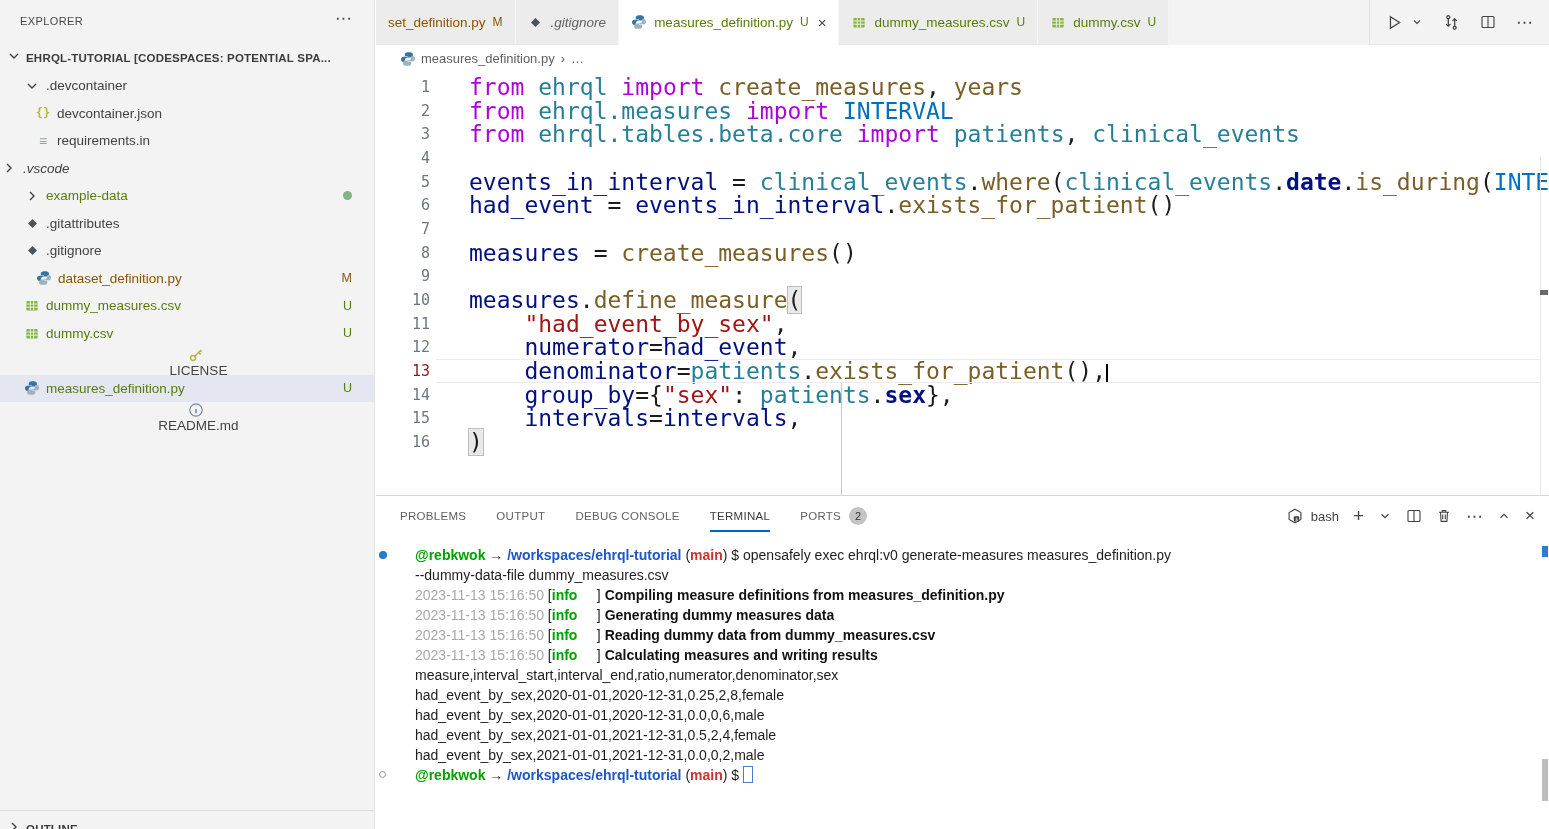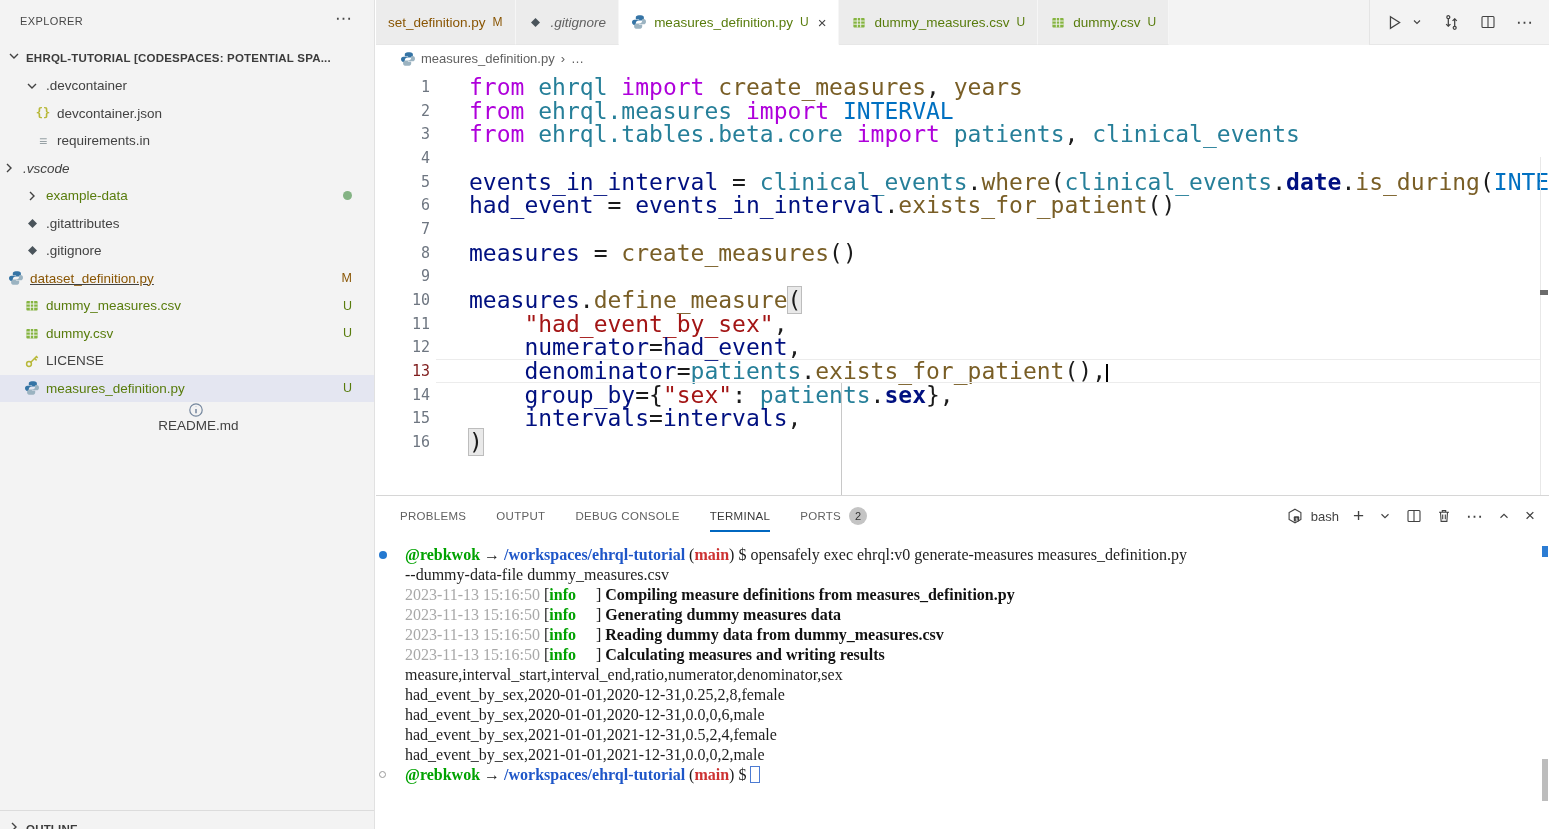--- a/index.html
+++ b/index.html
@@ -68,22 +68,22 @@
   #panel-tabs { position:absolute; left:24px; top:0; height:40px; display:flex; align-items:center; gap:30px; }
   .ptab { position:relative; height:40px; display:flex; align-items:center; font-size:11.5px; color:#616161; cursor:pointer; letter-spacing:.3px; }
   .ptab.active { color:#3b3b3b; }
   .ptab.active::after { content:""; position:absolute; left:0; right:0; bottom:4px; height:2px; background:#0067c0; }
   .ptab .pbadge { margin-left:8px; width:18px; height:18px; border-radius:50%; background:#c4c4c4;
     color:#333; font-size:11px; display:inline-flex; align-items:center; justify-content:center; }
   #panel-actions { position:absolute; right:14px; top:0; height:40px; display:flex; align-items:center; gap:14px; color:#424242; }
   #panel-actions .shell-lbl { font-size:13px; margin-left:-6px; }
   
   #terminal { position:absolute; left:0; top:45px; right:0; bottom:0; padding-top:4px; cursor:text; }
-  .tl { position:relative; height:20px; padding-left:29px; font-family:Liberation Serif, serif;
-    font-size:16px; line-height:20px; white-space:pre; color:#1d1d1d; }
+  .tl { position:relative; height:20px; padding-left:39px; font-family:Liberation Sans, sans-serif;
+    font-size:14px; line-height:20px; white-space:pre; color:#1d1d1d; }
   .tl .dec { position:absolute; left:3px; top:6px; width:8px; height:8px; border-radius:50%; }
   .dec.filled { background:#2479d0; }
   .dec.hollow { background:transparent; border:1.5px solid #9a9a9a; width:7px; height:7px; }
   .tt-pln { color:#1d1d1d; }
   .tt-gray { color:#a8a8a8; }
   .tt-green { color:#00a200; font-weight:bold; }
   .tt-greenb { color:#00a200; font-weight:bold; }
   .tt-blueb { color:#1e56c8; font-weight:bold; }
   .tt-redb { color:#cd3131; font-weight:bold; }
   .tt-bold { font-weight:bold; color:#111; }
@@ -152,21 +152,21 @@
           <span class="lbl">.gitattributes</span>
         </div>
         <div class="srow" style="padding-left: 23px;">
           <span class="ic">
             <svg width="15" height="15" viewBox="0 0 16 16">
               <rect x="4.6" y="4.6" width="6.8" height="6.8" transform="rotate(45 8 8)" fill="#4a545b"></rect>
             </svg>
           </span>
           <span class="lbl">.gitignore</span>
         </div>
-        <div class="srow" style="padding-left: 7px; text-decoration: underline;">
+        <div class="srow" style="padding-left: 35px;">
           <span class="ic">
             <svg width="16" height="16" viewBox="0 0 16 16">
               <path d="M7.9 1.3c-2 0-3.1.9-3.1 2.3v1.6h3.3v.5H3.3C1.9 5.7 1 6.8 1 8.3s.9 2.6 2.3 2.6h1.5V9.3c0-1.5 1.3-2.7 2.8-2.7h3c1.3 0 2.3-1 2.3-2.3V3.6c0-1.4-1.1-2.3-3-2.3z" fill="#3574a5"></path>
               <path d="M8.1 14.7c2 0 3.1-.9 3.1-2.3v-1.6H7.9v-.5h4.8c1.4 0 2.3-1.1 2.3-2.6s-.9-2.6-2.3-2.6h-1.5v1.6c0 1.5-1.3 2.7-2.8 2.7h-3c-1.3 0-2.3 1-2.3 2.3v.7c0 1.4 1.1 2.3 3 2.3z" fill="#9bb3c1"></path>
             </svg>
           </span>
           <span class="lbl c-modified">dataset_definition.py</span>
           <span class="badge c-modified">M</span>
         </div>
         <div class="srow" style="padding-left: 23px;">
@@ -182,21 +182,21 @@
         <div class="srow" style="padding-left: 23px;">
           <span class="ic">
             <svg width="16" height="15" viewBox="0 0 16 16">
               <rect x="2" y="3.2" width="12" height="10" rx="1" fill="#85b440"></rect>
               <path d="M2 6.4h12M2 9.8h12M6.2 3.2v10M9.8 3.2v10" stroke="#f3f3f3" stroke-width="1"></path>
             </svg>
           </span>
           <span class="lbl c-untracked">dummy.csv</span>
           <span class="badge c-untracked">U</span>
         </div>
-        <div class="srow" style="padding-left: 23px;">
+        <div class="srow" style="padding-left: 23px; flex-direction: column;">
           <span class="ic">
             <svg width="16" height="16" viewBox="0 0 16 16">
               <g fill="none" stroke="#b8b838" stroke-width="1.5">
                 <circle cx="5" cy="11" r="2.4"></circle>
                 <path d="M6.8 9.2L13 3M10.6 5.4l2 2M12.4 3.6l1.3 1.3"></path>
               </g>
             </svg>
           </span>
           <span class="lbl">LICENSE</span>
         </div>

